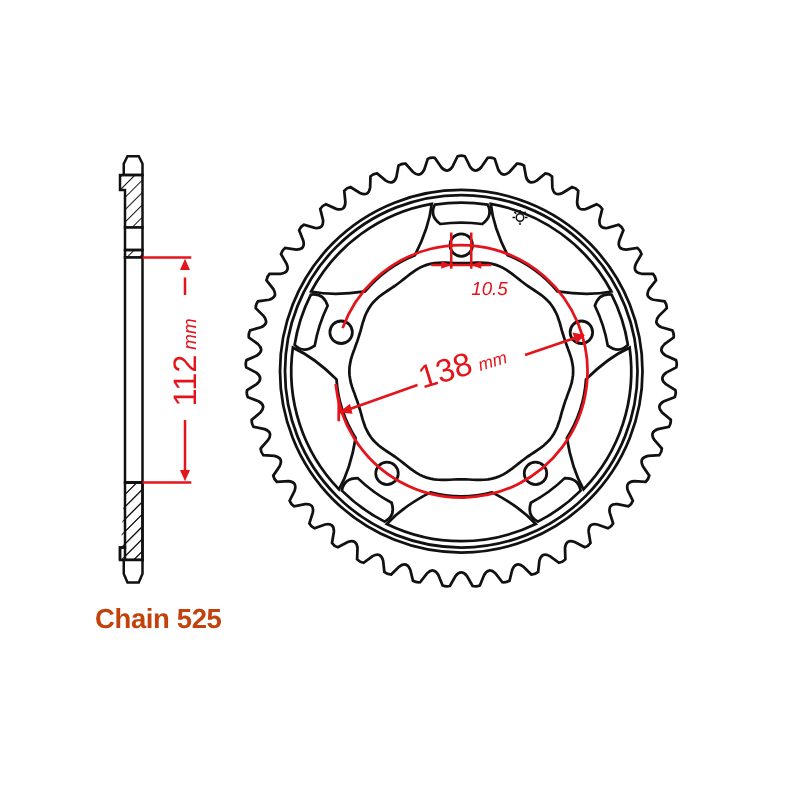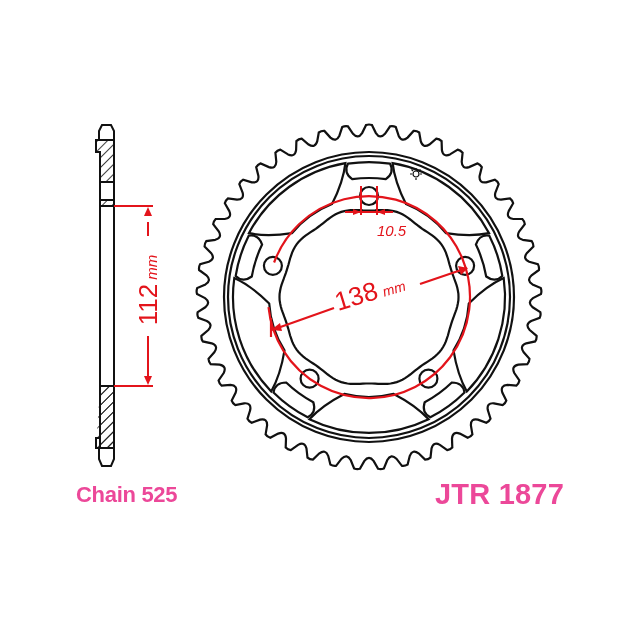--- a/index.html
+++ b/index.html
@@ -1,18 +1,18 @@
 <!DOCTYPE html>
 <html><head>
   <meta charset="utf-8">
   <style>
     html, body { margin: 0; padding: 0; background: #ffffff; }
     body { width: 640px; height: 640px; position: relative; overflow: hidden; font-family: "Liberation Sans", sans-serif; }
     #stage { position: absolute; left: 0; top: 0; width: 640px; height: 640px; }
-    .label-bold { position: absolute; font-family: "Liberation Sans", sans-serif; font-weight: bold; color: #ec4899; white-space: nowrap; }
+    .label-bold { position: absolute; font-family: "Liberation Sans", sans-serif; font-weight: bold; color: #c2410c; white-space: nowrap; }
     #chain-label { left: 76px; top: 482px; font-size: 22px; letter-spacing: -0.3px; }
     #part-label { left: 435px; top: 478px; font-size: 29px; letter-spacing: 0.2px; }
     svg text { font-family: "Liberation Sans", sans-serif; }
   </style>
 </head>
 <body>
 
 <div id="stage">
 <svg id="drawing" width="640" height="640" viewBox="0 0 640 640" xmlns="http://www.w3.org/2000/svg">
   <defs>
@@ -105,14 +105,13 @@
     <line x1="361" y1="186" x2="361" y2="215"></line>
     <line x1="377" y1="186" x2="377" y2="215"></line>
     <line x1="345" y1="212" x2="393" y2="212"></line>
     <path d="M353,209 L361,212 L353,215 Z" fill="#e3141b" stroke="none"></path>
     <path d="M385,209 L377,212 L385,215 Z" fill="#e3141b" stroke="none"></path>
   </g>
   <text x="377" y="236" fill="#e3141b" font-size="15" font-style="italic">10.5</text>
 </svg>
 
 <div id="chain-label" class="label-bold">Chain 525</div>
-<div id="part-label" class="label-bold">JTR 1877</div>
 </div>
 
 </body></html>

